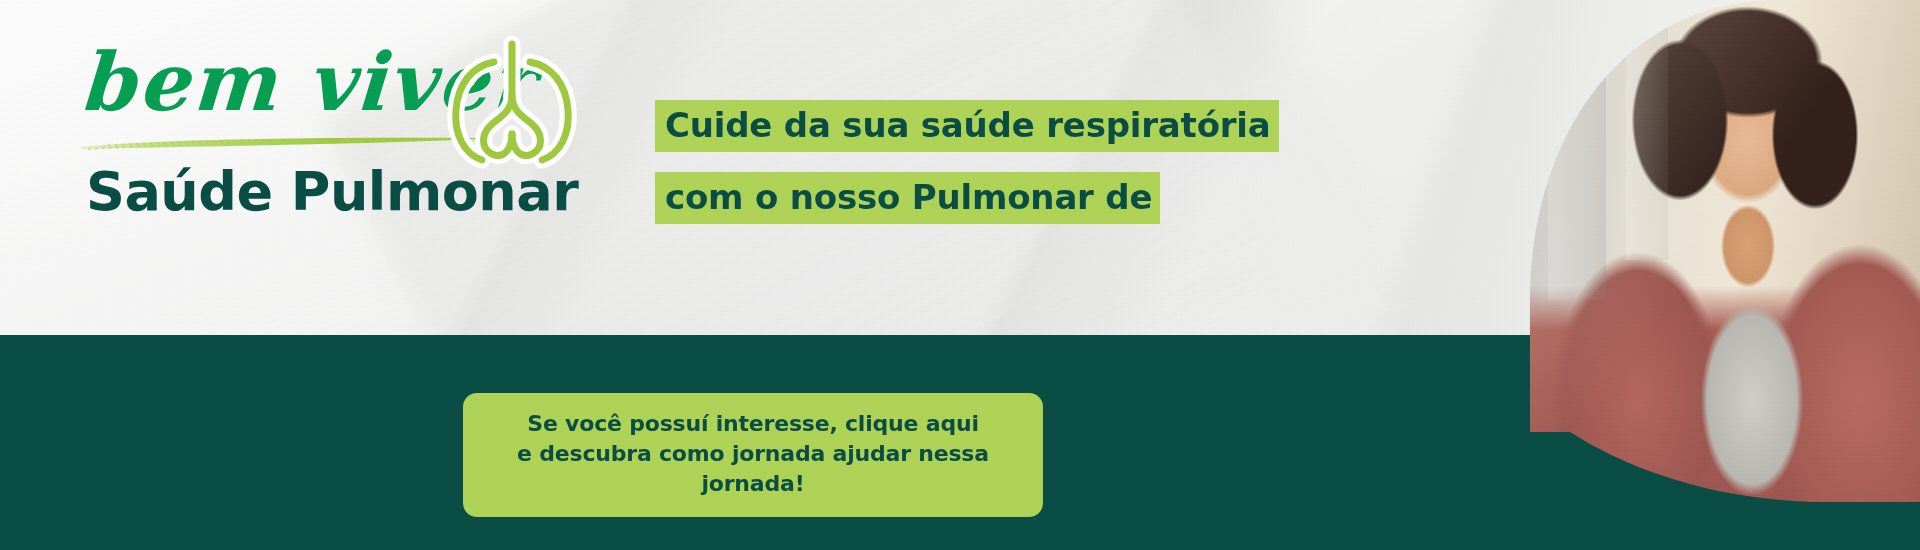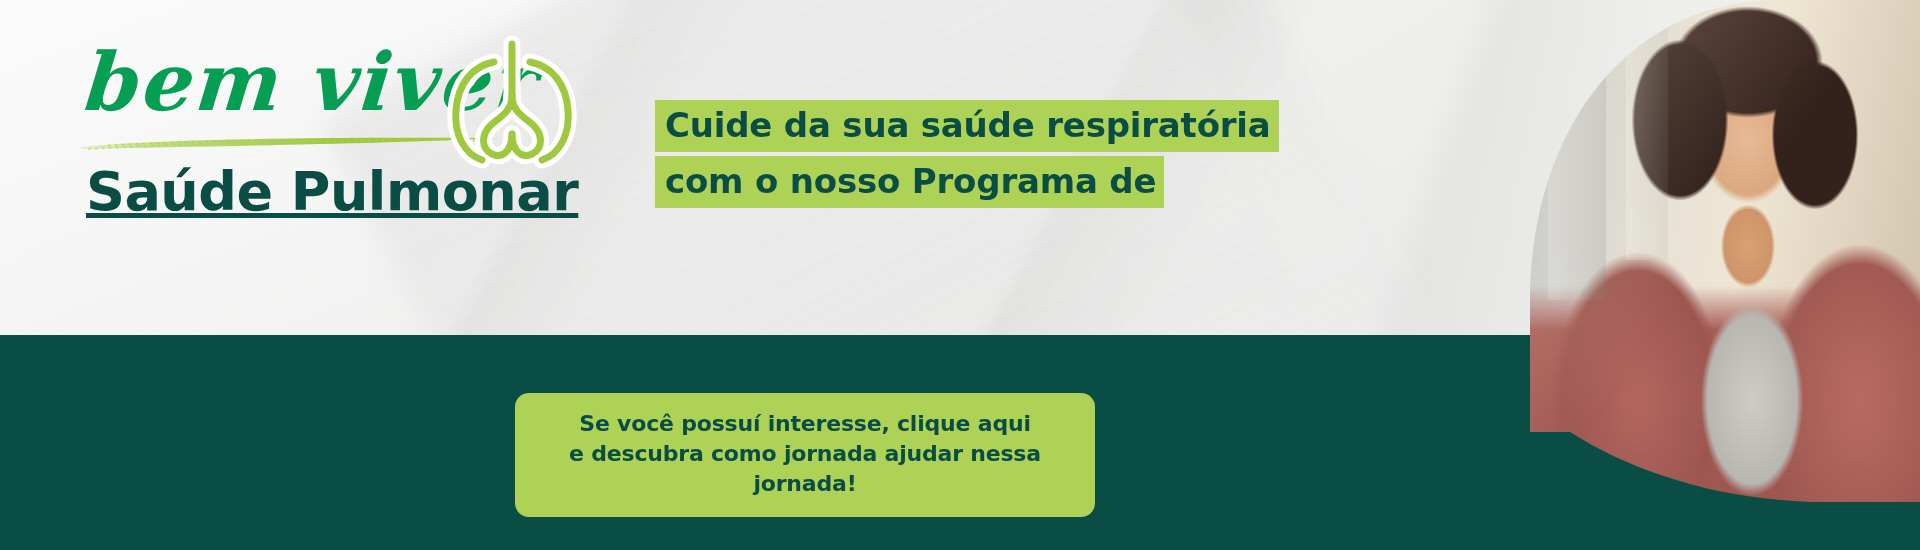--- a/index.html
+++ b/index.html
@@ -141,21 +141,20 @@
   }
   .brush svg { display:block; }
   .pulmonar {
     margin-top:14px;
     font-family:"DejaVu Sans", sans-serif;
     font-weight:bold;
     font-size:54px;
     line-height:1.05;
     letter-spacing:-0.5px;
     color:#0a4d45;
-    text-decoration:underline;
   }
 
   
   .lung-icon {
     position:absolute;
     left:432px; top:22px;
     width:160px; height:152px;
   }
 
   
@@ -167,29 +166,29 @@
   .hl-line {
     display:table;
     background:#aed martial;
     background:#aed256;
     color:#0a4d45;
     font-family:"DejaVu Sans", sans-serif;
     font-weight:bold;
     font-size:34px;
     line-height:46px;
     padding:2px 8px 4px 10px;
-    margin-bottom:4px;
+    margin-bottom:20px;
     white-space:nowrap;
     letter-spacing:-0.2px;
   }
 
   
   .cta {
     position:absolute;
-    left:515px; top:393px;
+    left:463px; top:393px;
     width:580px;
     background:#aed256;
     border-radius:14px;
     padding:16px 20px 18px;
     text-align:center;
     color:#0a4d45;
     font-family:"DejaVu Sans", sans-serif;
     font-weight:bold;
     font-size:22px;
     line-height:30px;
@@ -263,21 +262,21 @@
         <path d="M80 74 C 80 90, 66 96, 58 104 C 50 112, 48 126, 60 132 C 72 138, 80 126, 80 112"></path>
         <path d="M80 74 C 80 90, 94 96, 102 104 C 110 112, 112 126, 100 132 C 88 138, 80 126, 80 112"></path>
         <path d="M62 40 C 40 44, 26 62, 24 88 C 22 112, 32 132, 50 138"></path>
         <path d="M98 40 C 120 44, 134 62, 136 88 C 138 112, 128 132, 110 138"></path>
       </g>
     </svg>
   </div>
 
   <div class="headline">
     <div class="hl-line">Cuide da sua saúde respiratória</div>
-    <div class="hl-line">com o nosso Programa de</div>
+    <div class="hl-line">com o nosso Pulmonar de</div>
   </div>
 
   <div class="cta">
     <div>Se você possuí interesse, clique aqui</div>
     <div>e descubra como jornada ajudar nessa jornada!</div>
   </div>
 
 </div>
 
 </body></html>

